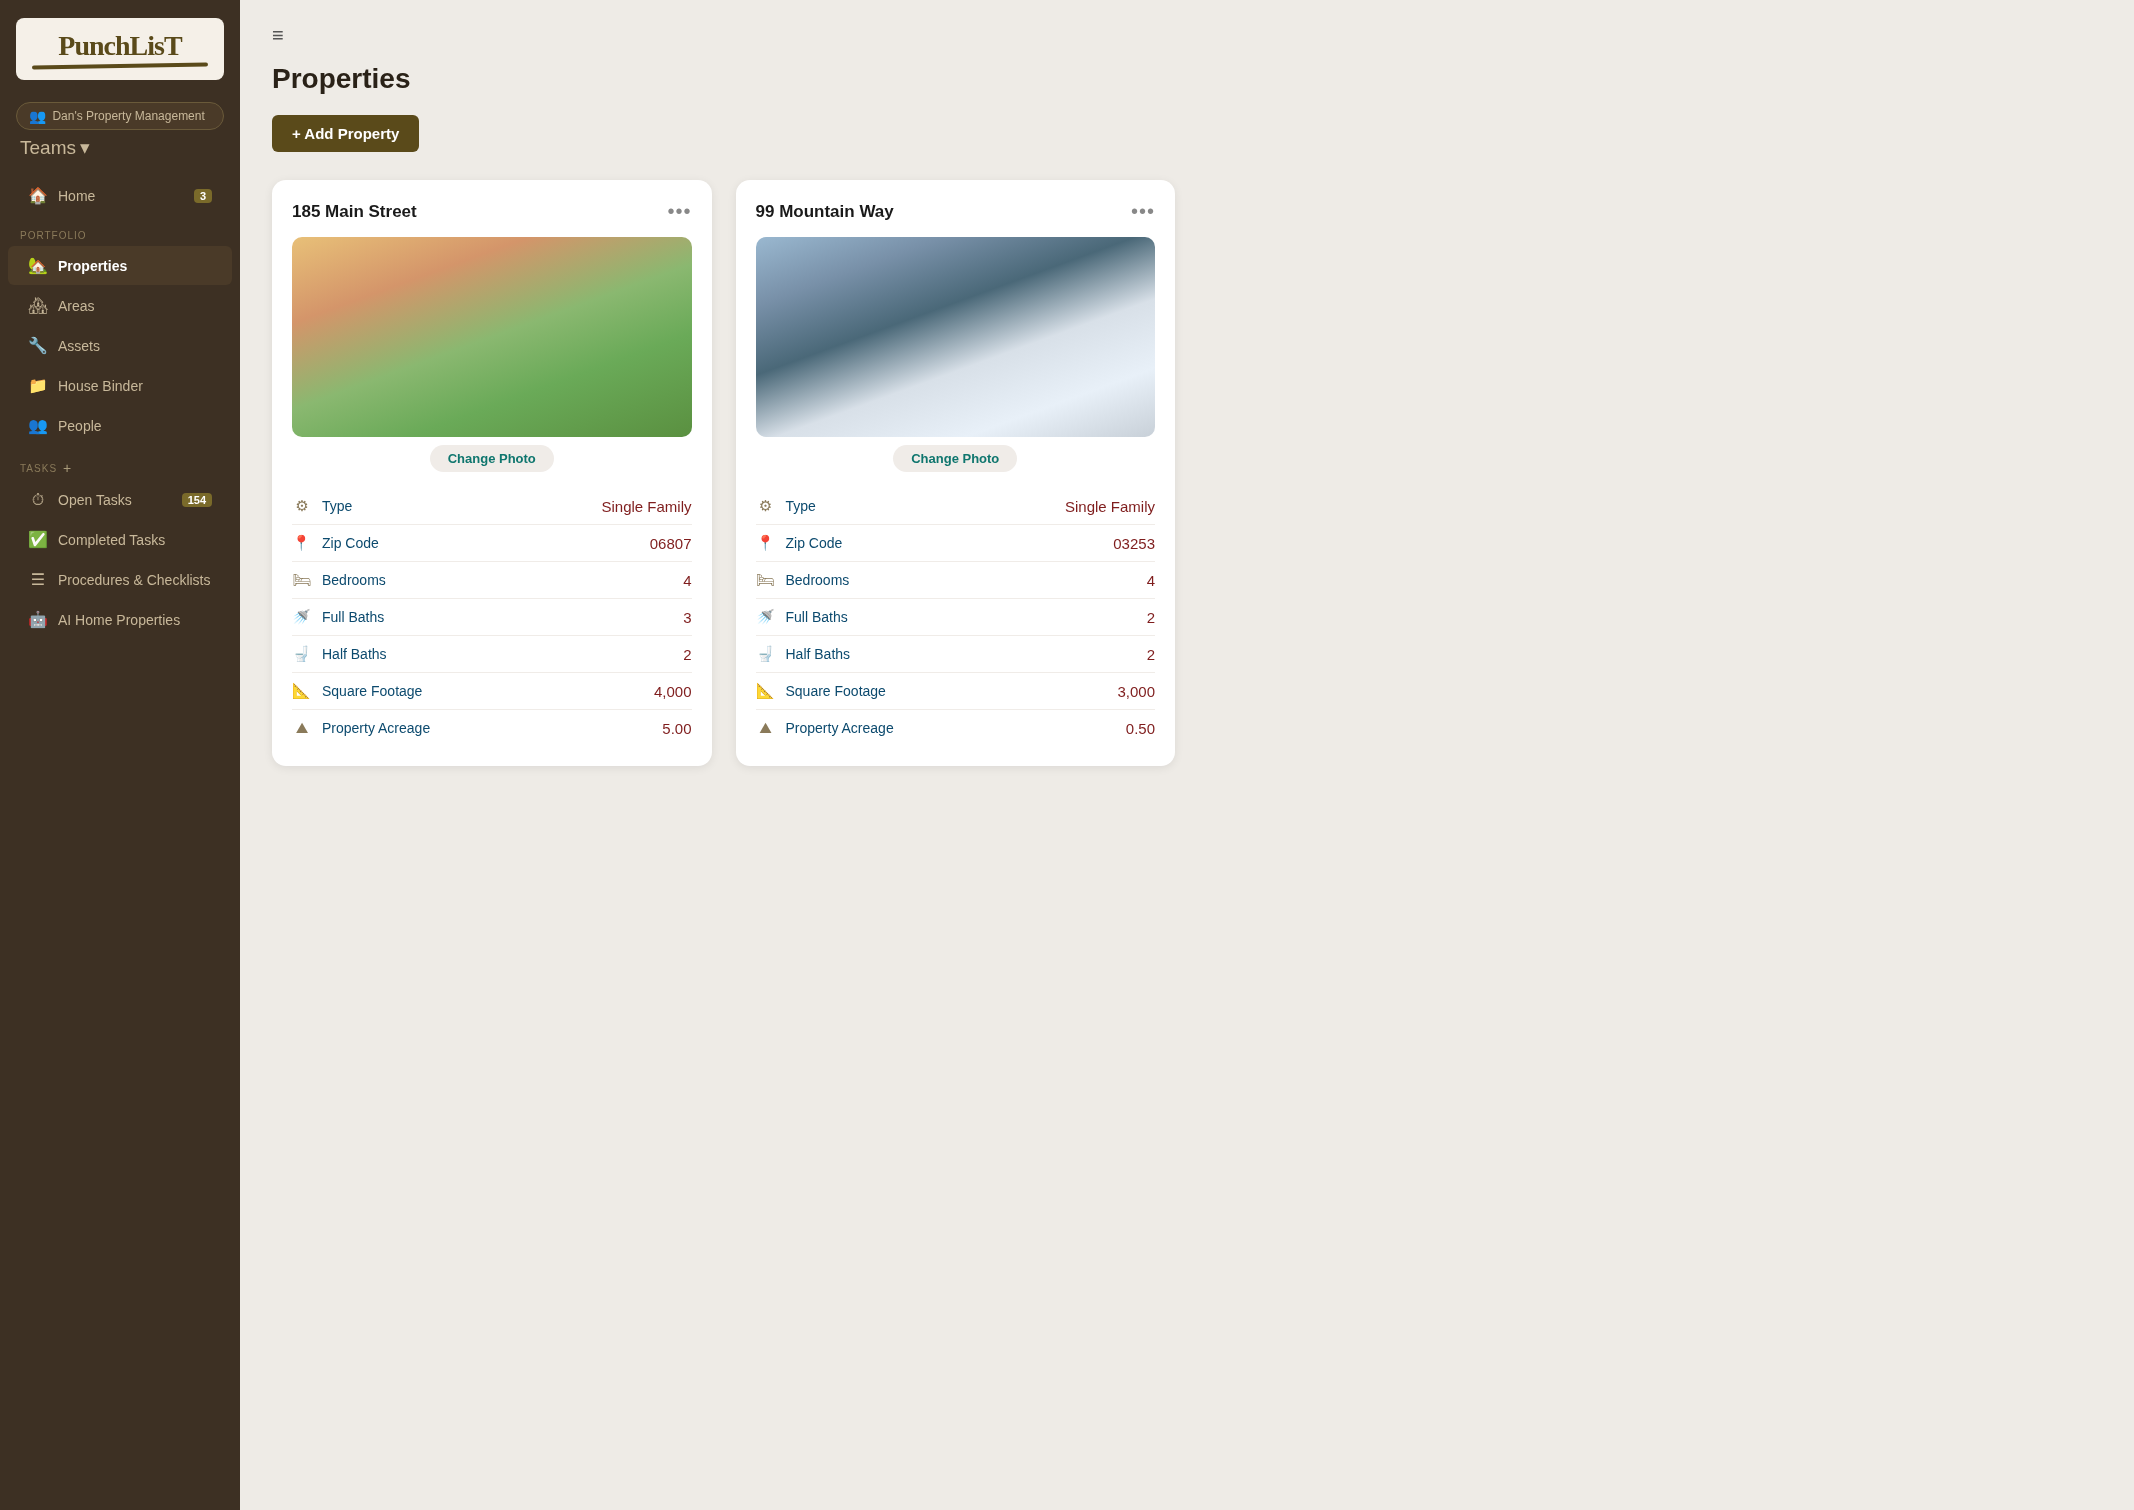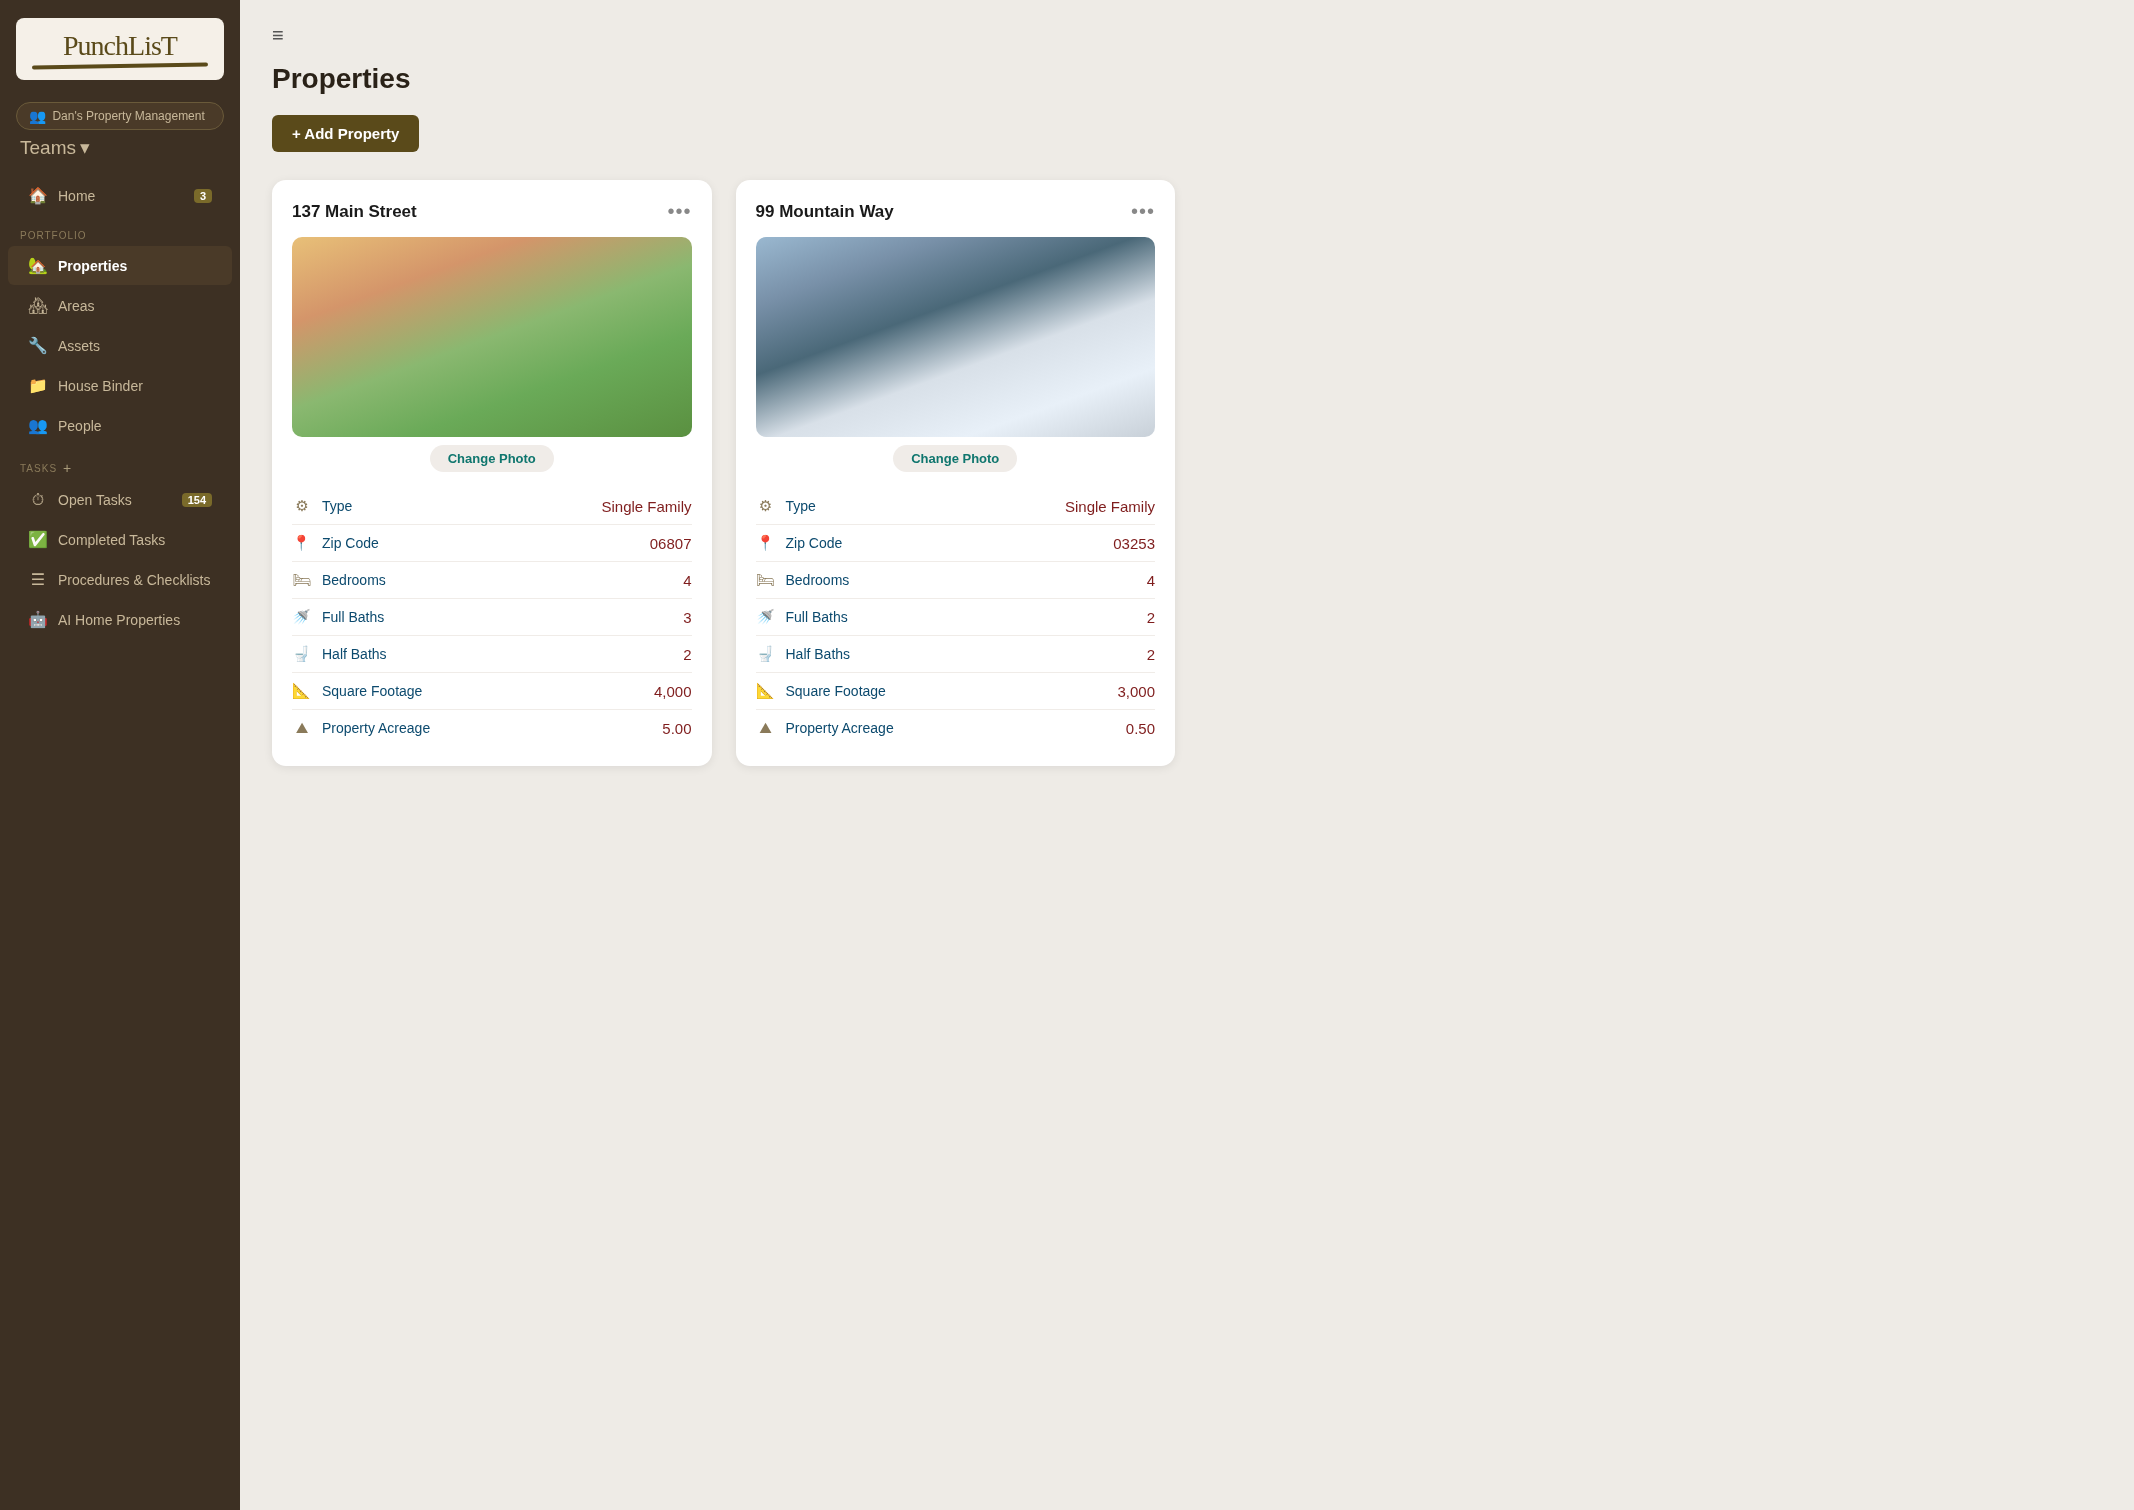--- a/index.html
+++ b/index.html
@@ -21,21 +21,21 @@
       background: #3d3023;
     }
     .logo-box {
       background: #f5f0e8;
       border-radius: 8px;
       padding: 14px 16px 10px;
       text-align: center;
     }
     .logo-text {
       font-size: 28px;
-      font-weight: 400;
+      font-weight: 700;
       color: #5a4a1a;
       letter-spacing: -1px;
       font-family: Georgia, serif;
       line-height: 1;
     }
     .logo-underline {
       height: 4px;
       background: #5a4a1a;
       border-radius: 2px;
       margin: 4px 0 2px;
@@ -292,21 +292,21 @@
 </aside>
 
 <main class="main">
   <div class="hamburger">≡</div>
   <h1 class="page-title">Properties</h1>
   <button class="add-property-btn">+ Add Property</button>
 
   <div class="cards-grid" id="cards-container">
   <div class="property-card">
     <div class="card-header">
-      <span class="card-title">137 Main Street</span>
+      <span class="card-title">185 Main Street</span>
       <span class="card-menu">•••</span>
     </div>
     <div class="card-photo-container">
       <div class="card-photo-placeholder photo-1"></div>
     </div>
     <button class="change-photo-btn">Change Photo</button>
     <div class="property-details">
 
     <div class="detail-row">
       <span class="detail-icon">⚙</span>

